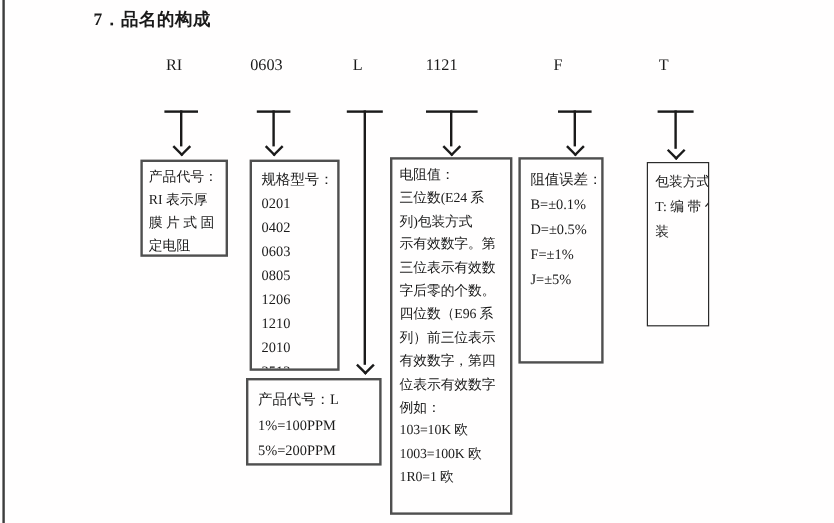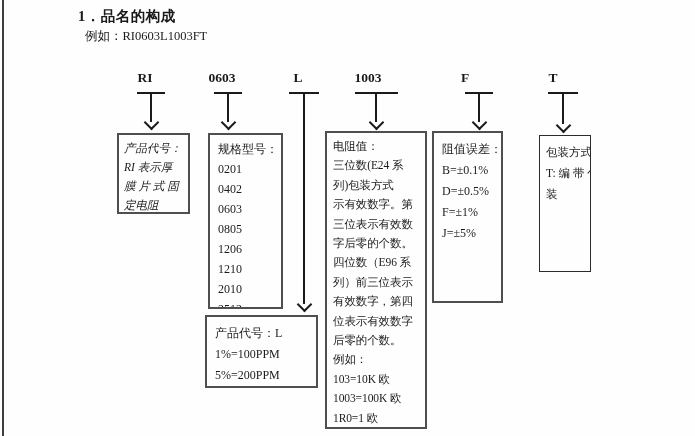--- a/index.html
+++ b/index.html
@@ -24,22 +24,22 @@
   .heading{
     position:absolute;left:78px;top:7px;
     font-size:14.5px;font-weight:bold;letter-spacing:0.5px;
     white-space:nowrap;
   }
   .example{
     position:absolute;left:85px;top:28px;
     font-size:12.5px;white-space:nowrap;
   }
   .part-label{
-    position:absolute;top:70px;transform:translateX(-50%);
-    font-size:13.5px;white-space:nowrap;font-weight:bold;
+    position:absolute;top:46px;transform:translateX(-50%);
+    font-size:13.5px;white-space:nowrap;
   }
   .conn-bar{
     position:absolute;height:2px;background:var(--ink);
   }
   .conn-stem{
     position:absolute;width:2px;background:var(--ink);
   }
   .arrowhead{
     position:absolute;width:9px;height:9px;
     border-right:2px solid var(--ink);
@@ -48,46 +48,45 @@
   }
   .box{
     position:absolute;
     border:2px solid var(--box-border);
     background:#fffefe;
     font-size:12px;
     overflow:hidden;
     box-sizing:border-box;
   }
   .box .bline{white-space:nowrap;}
-  .box-product{left:117px;top:133px;width:73px;height:81px;padding:4px 2px 0 5px;font-style:italic;}
+  .box-product{left:117px;top:133px;width:73px;height:81px;padding:4px 2px 0 5px;}
   .box-product .bline{line-height:19px;font-size:11.5px;}
   .box-spec{left:208px;top:133px;width:75px;height:176px;padding:4px 20px 0 8px;}
   .box-spec .bline{line-height:20px;}
   .box-resist{left:325px;top:131px;width:102px;height:298px;padding:4px 2px 0 6px;}
   .box-resist .bline{line-height:19.4px;font-size:11.5px;letter-spacing:-0.1px;}
   .box-toler{left:432px;top:131px;width:71px;height:172px;padding:6px 2px 0 8px;}
   .box-toler .bline{line-height:21px;}
   .box-pack{left:539px;top:135px;width:52px;height:137px;padding:6px 2px 0 6px;border-width:1px;border-color:var(--thin-border);}
   .box-pack .bline{line-height:21px;font-size:11.5px;}
   .box-tempco{left:205px;top:315px;width:113px;height:73px;padding:6px 2px 0 8px;}
   .box-tempco .bline{line-height:21px;}
 </style>
 </head>
 <body>
 
 <div class="page">
   <div class="page-edge"></div>
 
-  <div class="heading">1．品名的构成</div>
-  <div class="example">例如：RI0603L1003FT</div>
+  <div class="heading">7．品名的构成</div>
 
   <div class="part-label" style="left:145px">RI</div>
   <div class="part-label" style="left:222px">0603</div>
   <div class="part-label" style="left:298px">L</div>
-  <div class="part-label" style="left:368px">1003</div>
+  <div class="part-label" style="left:368px">1121</div>
   <div class="part-label" style="left:465px">F</div>
   <div class="part-label" style="left:553px">T</div>
 
   <div class="conn-bar" style="left:137px;top:92px;width:28px"></div>
   <div class="conn-stem" style="left:150px;top:92px;height:30px"></div>
   <div class="arrowhead" style="left:146px;top:117px"></div>
 
   <div class="conn-bar" style="left:214px;top:92px;width:28px"></div>
   <div class="conn-stem" style="left:227px;top:92px;height:30px"></div>
   <div class="arrowhead" style="left:223px;top:117px"></div>
@@ -131,21 +130,20 @@
       <div class="bline">电阻值：</div>
       <div class="bline">三位数(E24 系</div>
       <div class="bline">列)包装方式</div>
       <div class="bline">示有效数字。第</div>
       <div class="bline">三位表示有效数</div>
       <div class="bline">字后零的个数。</div>
       <div class="bline">四位数（E96 系</div>
       <div class="bline">列）前三位表示</div>
       <div class="bline">有效数字，第四</div>
       <div class="bline">位表示有效数字</div>
-      <div class="bline">后零的个数。</div>
       <div class="bline">例如：</div>
       <div class="bline">103=10K 欧</div>
       <div class="bline">1003=100K 欧</div>
       <div class="bline">1R0=1 欧</div>
     </div>
 
   <div class="box box-toler">
       <div class="bline">阻值误差：</div>
       <div class="bline">B=±0.1%</div>
       <div class="bline">D=±0.5%</div>

